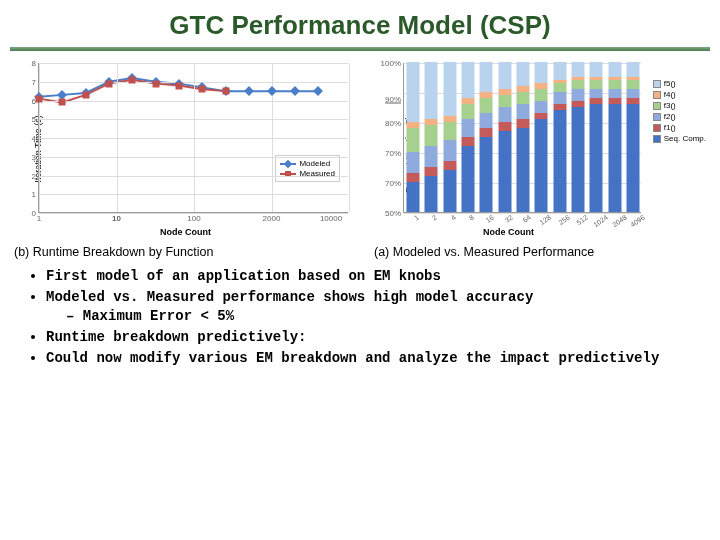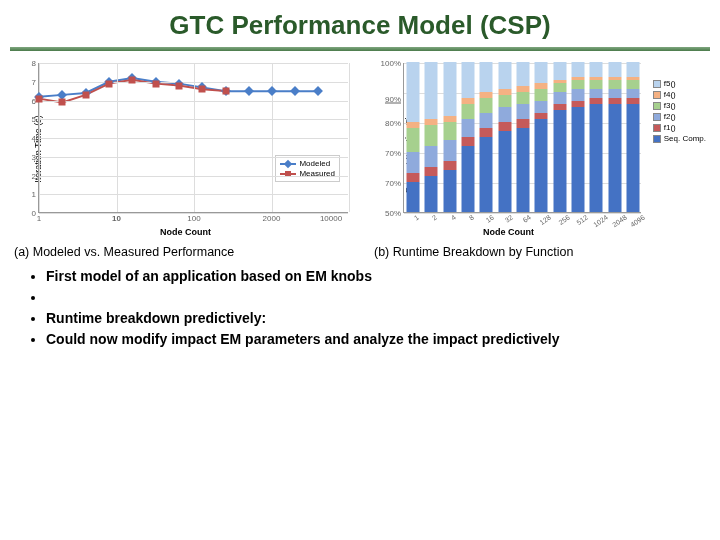--- a/index.html
+++ b/index.html
@@ -32,21 +32,21 @@
   .legend-a .sym.measured { background: #c0504d; } .legend-a .sym.measured::after { background: #c0504d; }
   .legend-b { position: absolute; right: -2px; top: 20px; font-size: 8px; }
   .legend-b .lrow { display: flex; align-items: center; gap: 3px; margin: 2px 0; }
   .legend-b .sw { width: 8px; height: 8px; border: 1px solid #888; }
   .bar { position: absolute; bottom: 0; width: 13px; transform: translateX(-50%); display: flex; flex-direction: column-reverse; }
   .seg { width: 100%; }
   .captions { display: flex; padding: 4px 14px 8px; font-size: 12.5px; }
   .captions > div:first-child { width: 360px; }
   .captions > div:last-child { flex: 1; }
   .bullets { padding: 0 26px; font-size: 14px; line-height: 1.35; }
-  .bullets ul { list-style: disc; padding-left: 20px; }
+  .bullets ul { list-style: disc; padding-left: 20px; font-family: Liberation Mono, monospace; }
   .bullets ul ul { list-style: none; padding-left: 20px; }
   .bullets ul ul li::before { content: "– "; }
   .bullets li { margin-bottom: 2px; font-weight: bold; }
   .bullets li span.norm { font-weight: bold; }
   em { font-style: italic; }
 </style>
 </head>
 <body>
 
 <div class="title">GTC Performance Model (CSP)</div>
@@ -282,24 +282,26 @@
         <div class="lrow">
           <span class="sw" style="background: rgb(68, 114, 196);"></span>
           <span>Seq. Comp.</span>
         </div>
       </div>
     <div class="axis-label-x" style="position:absolute;bottom:4px;left:0;right:56px">Node Count</div>
   </div>
 </div>
 
 <div class="captions">
+  <div>(b) Runtime Breakdown by Function</div>
   <div>(a) Modeled vs. Measured Performance</div>
-  <div>(b) Runtime Breakdown by Function</div>
 </div>
 
 <div class="bullets">
   <ul id="bulletsRoot">
       <li><span class="norm">First model of an application based on EM knobs</span></li>
-      <li></li>
+      <li><span class="norm">Modeled vs. Measured performance shows high model accuracy</span><ul>
+          <li>Maximum Error &lt; 5%</li>
+        </ul></li>
       <li><span class="norm">Runtime breakdown predictively:</span></li>
-      <li><span class="norm">Could now modify impact EM parameters and analyze the impact predictively</span></li>
+      <li><span class="norm">Could now modify various EM breakdown and analyze the impact predictively</span></li>
     </ul>
 </div>
 
 </body></html>

